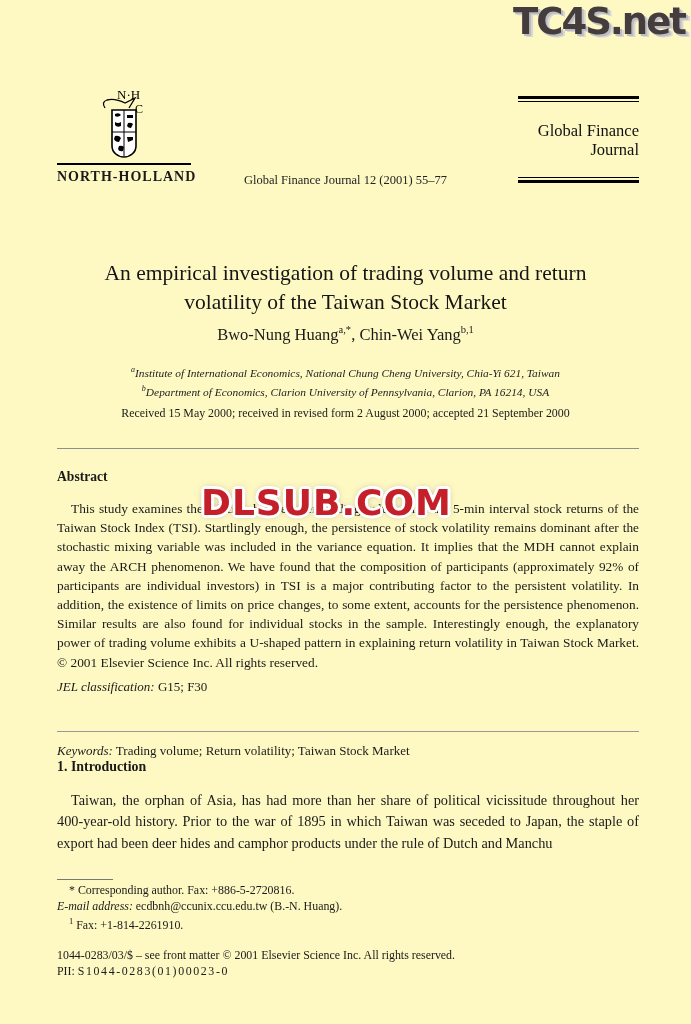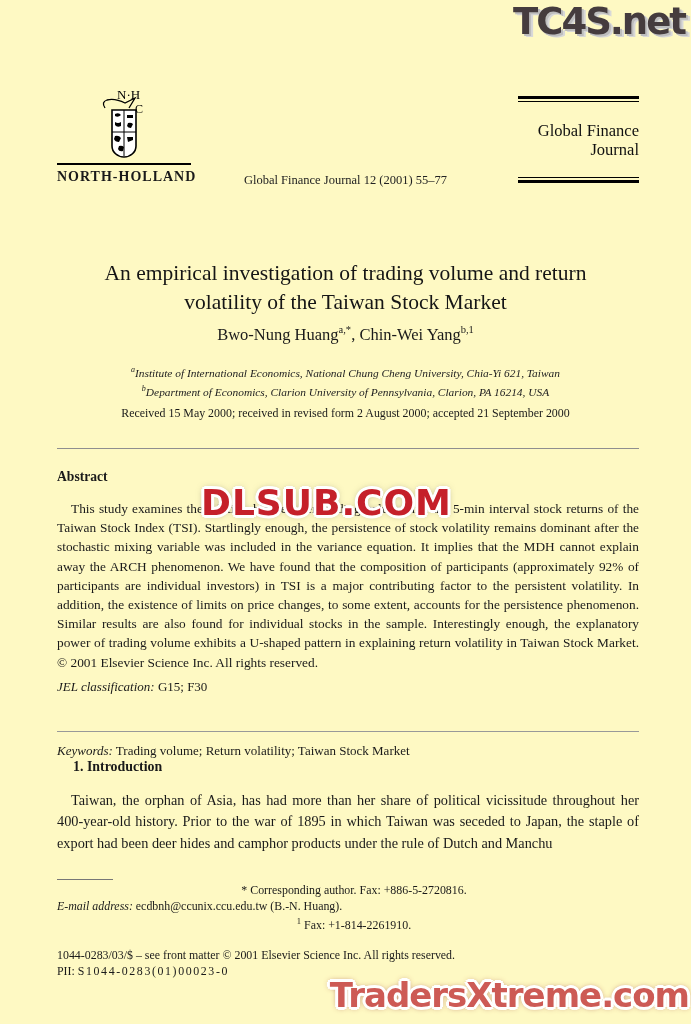--- a/index.html
+++ b/index.html
@@ -70,28 +70,28 @@
   .abstract-p{position:absolute;left:57px;top:499px;width:582px;
               font-size:13.35px;line-height:19.2px;text-align:justify;text-indent:14px;}
 
   .jel{position:absolute;left:57px;top:679px;font-size:13px;}
   .keywords{position:absolute;left:57px;top:705px;font-size:13px;margin-top:38px;}
   .ital{font-style:italic;}
 
   .mid-rule{position:absolute;left:57px;width:582px;top:731px;border-top:1px solid #999;}
 
   
-  .intro-h{position:absolute;left:57px;top:759px;font-weight:bold;font-size:13.9px;margin-left:16px;}
+  .intro-h{position:absolute;left:57px;top:759px;font-weight:bold;font-size:13.9px;}
   .intro-p{position:absolute;left:57px;top:790px;width:582px;
            font-size:14.3px;line-height:21.4px;text-align:justify;text-indent:14px;}
 
   
   .fn-rule{position:absolute;left:57px;top:879px;width:56px;border-top:1px solid #777;}
   .footnotes{position:absolute;left:57px;top:883px;width:582px;font-size:11.9px;line-height:15.6px;}
-  .footnotes .indent{padding-left:12px;text-align:center;}
+  .footnotes .indent{padding-left:12px;}
   .footnotes sup{font-size:8.5px;}
 
   
   .footer{position:absolute;left:57px;top:948px;font-size:11.9px;line-height:15.5px;}
   .pii-code{letter-spacing:1.6px;}
 </style>
 </head>
 <body>
 
 <div class="page">
@@ -173,15 +173,14 @@
     <div class="indent"><span>*</span><span> Corresponding author. Fax: +886-5-2720816.</span></div>
     <div><span class="ital">E-mail address:</span><span> ecdbnh@ccunix.ccu.edu.tw (B.-N. Huang).</span></div>
     <div class="indent"><sup>1</sup><span> Fax: +1-814-2261910.</span></div>
   </div>
 
   <div class="footer">
     <div>1044-0283/03/$ – see front matter © 2001 Elsevier Science Inc. All rights reserved.</div>
     <div><span>PII: </span><span class="pii-code">S1044-0283(01)00023-0</span></div>
   </div>
 
-  <div class="wm-bottom">TradersXtreme.com</div>
 
 </div>
 
 </body></html>

